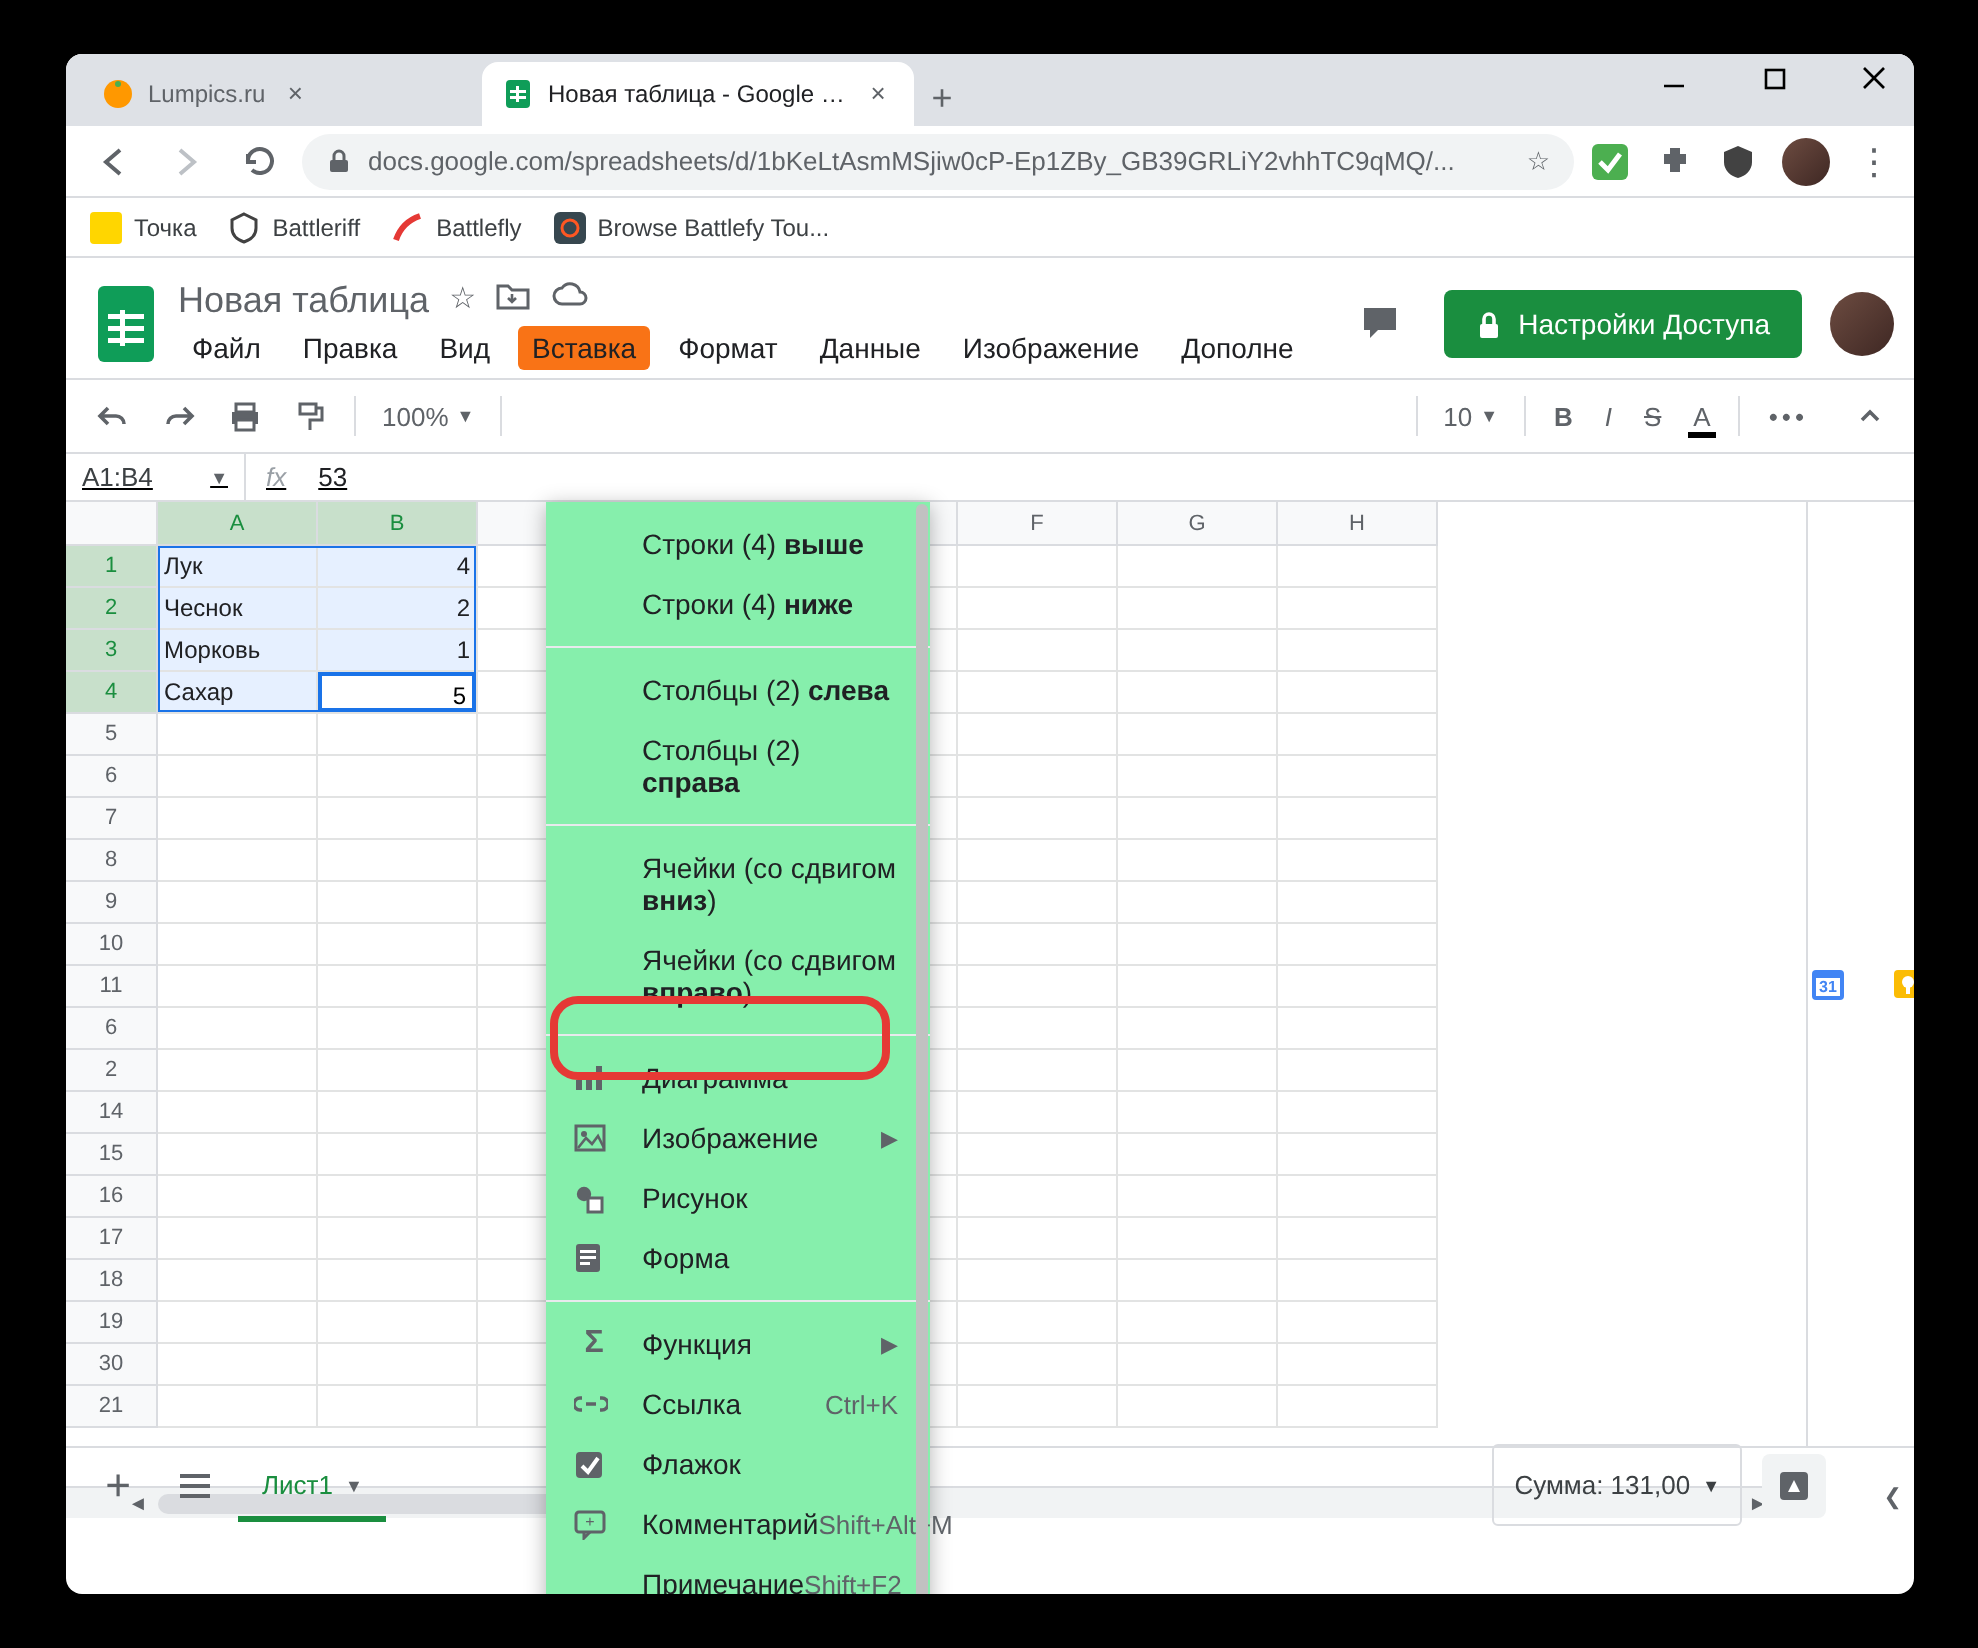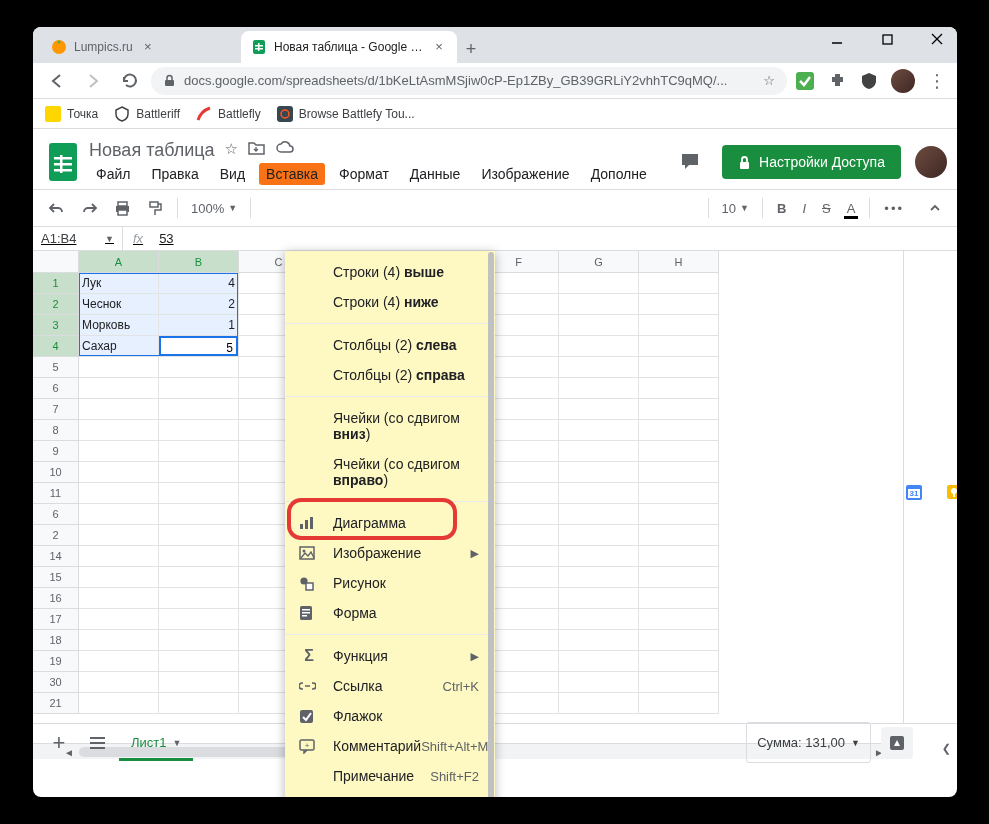--- a/index.html
+++ b/index.html
@@ -60,21 +60,21 @@
 .rows { }
 .row { display:flex; height:21px; }
 .row-h { width:46px; background:#f8f9fa; border-right:1px solid #dadce0; border-bottom:1px solid #dadce0; text-align:center; font-size:11px; color:#5f6368; line-height:21px; }
 .row-h.sel { background:#c8e0cb; color:#1a8e3f; }
 .cell { width:80px; height:21px; border-right:1px solid #e2e3e3; border-bottom:1px solid #e2e3e3; font-size:12px; padding:0 3px; line-height:21px; color:#202124; overflow:hidden; }
 .cell.sel { background:#e6f0ff; }
 .cell.num { text-align:right; }
 .selection-border { position:absolute; border:1.5px solid #1a73e8; pointer-events:none; }
 .active-cell-border { position:absolute; border:2px solid #1a73e8; pointer-events:none; background:#fff; }
 
-.dropdown { position:absolute; top:0px; left:252px; width:210px; background:#fef9c3; box-shadow:0 2px 10px rgba(0,0,0,0.3); z-index:100; font-size:14px; color:#202124; padding:6px 0; height:568px; }
+.dropdown { position:absolute; top:0px; left:240px; width:192px; background:#86efac; box-shadow:0 2px 10px rgba(0,0,0,0.3); z-index:100; font-size:14px; color:#202124; padding:6px 0; height:568px; }
 .dd-item { padding:7px 16px 7px 48px; cursor:pointer; position:relative; display:flex; align-items:center; }
 .dd-item .dd-icon { position:absolute; left:14px; width:20px; text-align:center; color:#5f6368; }
 .dd-item .dd-arrow { margin-left:auto; color:#5f6368; font-size:11px; }
 .dd-item .dd-shortcut { margin-left:auto; color:#5f6368; font-size:13px; }
 .dd-sep { height:1px; background:#e8eaed; margin:6px 0; }
 .dd-highlight { border:4px solid #e53935; border-radius:14px; position:absolute; pointer-events:none; }
 
 .side-panel { width:54px; border-left:1px solid #dadce0; background:#fff; display:flex; flex-direction:row; align-items:center; padding-top:10px; gap:20px; }
 .sp-icon { width:20px; height:20px; cursor:pointer; }
 

